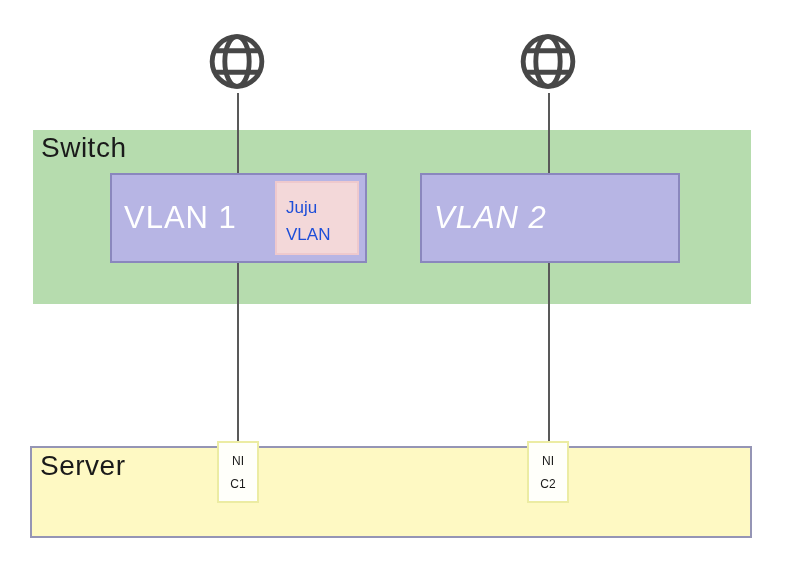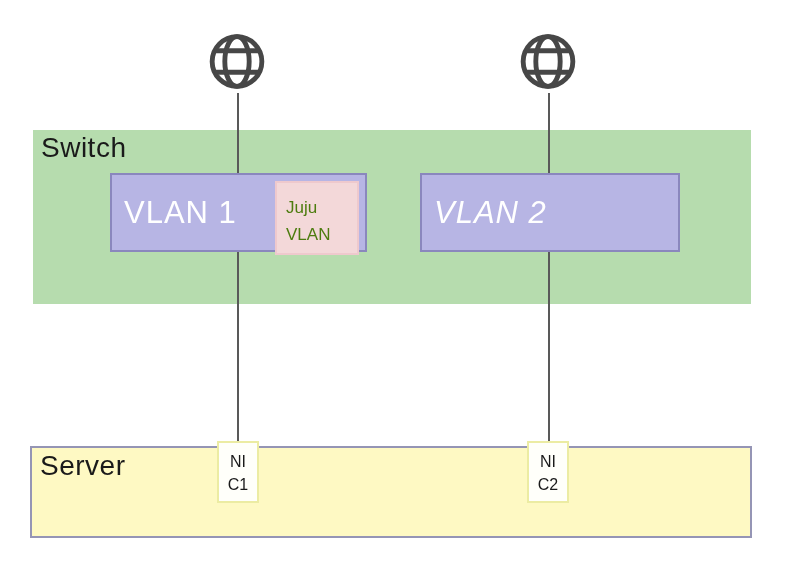--- a/index.html
+++ b/index.html
@@ -37,59 +37,59 @@
   .line-1 { left: 237px; }
   .line-2 { left: 548px; }
 
   
   .globe { position: absolute; top: 30px; width: 60px; height: 63px; z-index: 3; }
   .globe-1 { left: 207px; }
   .globe-2 { left: 518px; }
 
   
   .vlan {
-    position: absolute; top: 173px; height: 79px;
+    position: absolute; top: 173px; height: 90px;
     background: #b7b5e4;
     border: 2px solid #8a87bd;
     box-sizing: border-box;
     z-index: 3;
     display: flex; align-items: center;
   }
   .vlan-1 { left: 110px; width: 257px; }
   .vlan-2 { left: 420px; width: 260px; font-style: italic; }
   .vlan-label {
     color: #ffffff; font-size: 31px; padding-left: 12px; letter-spacing: 1px;
   }
 
   
   .juju {
     position: absolute; left: 275px; top: 181px; width: 84px; height: 74px;
     background: #f3d8d9;
     border: 2px solid #eec9cd;
     box-sizing: border-box;
     z-index: 4;
     padding: 11px 8px 0 9px;
-    color: #4d7c0f;
+    color: #1d4ed8;
   }
   .juju div { font-size: 17px; line-height: 27px; }
 
   
   .nic {
     position: absolute; top: 441px; width: 42px; height: 62px;
     background: #fffffa;
     border: 2px solid #ececa3;
     box-sizing: border-box;
     z-index: 3;
     text-align: center;
     padding-top: 7px;
     color: #1a1a1a;
   }
   .nic-1 { left: 217px; }
   .nic-2 { left: 527px; }
-  .nic div { font-size: 16px; line-height: 23px; }
+  .nic div { font-size: 12px; line-height: 23px; }
 </style>
 </head>
 <body>
 
 <div class="canvas">
 
   <div class="zone switch-zone">
     <span class="zone-label">Switch</span>
   </div>
 

